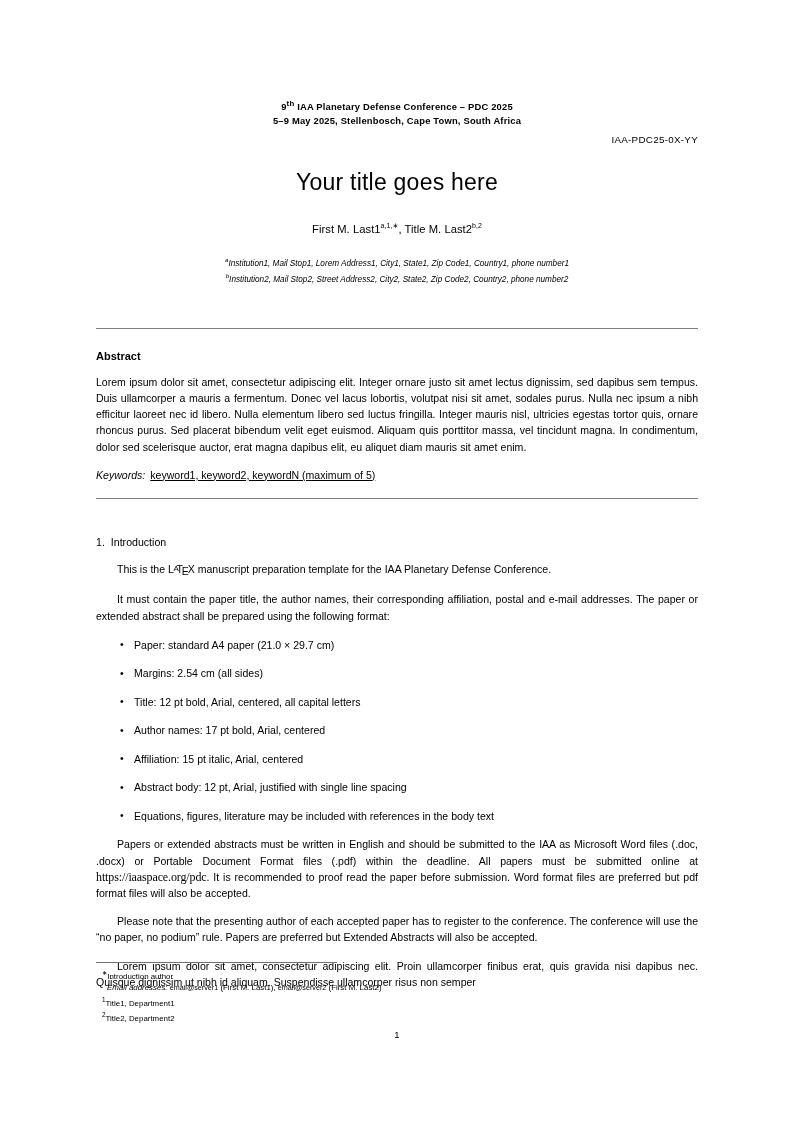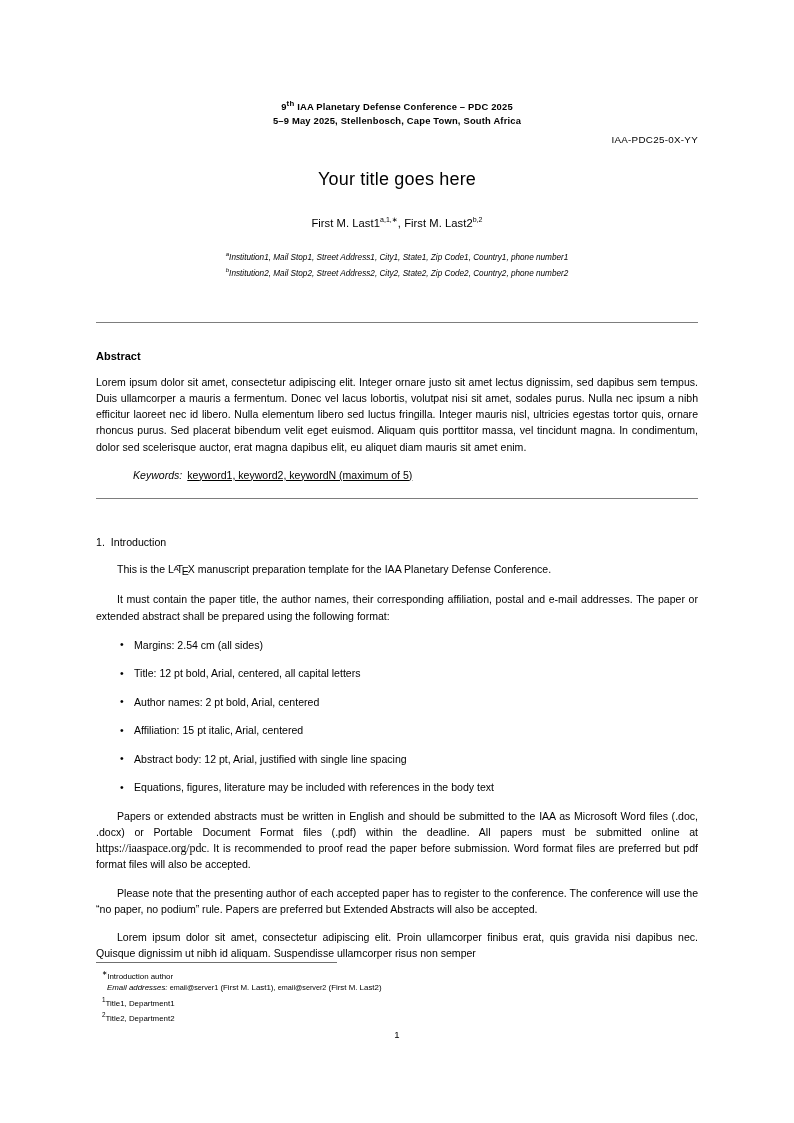--- a/index.html
+++ b/index.html
@@ -38,21 +38,21 @@
   .conf-header .line2 { display: block; }
   .paper-id {
     text-align: right;
     font-weight: normal;
     font-size: 9.8px;
     letter-spacing: 0.03em;
     margin-top: 7px;
   }
   .doc-title {
     text-align: center;
-    font-size: 18px;
+    font-size: 23px;
     font-weight: normal;
     margin-top: 24px;
     letter-spacing: 0.01em;
   }
   .authors {
     text-align: center;
     font-size: 11.2px;
     margin-top: 26px;
     letter-spacing: 0.005em;
   }
@@ -78,36 +78,35 @@
     margin: 0;
     width: 602px;
   }
   .rule-top { margin-top: 42px; }
   .rule-bottom { margin-top: 17px; }
 
   
   .abstract-head {
     font-weight: bold;
     font-size: 11px;
-    margin-top: 27px;
+    margin-top: 21px;
   }
   .abstract-body {
     font-size: 10.55px;
     line-height: 16.2px;
     text-align: justify;
     margin-top: 12px;
     word-spacing: 0.02em;
   }
   .keywords {
     font-size: 10.55px;
     margin-top: 14px;
   }
   .keywords .kw-label {
     font-style: italic;
-    margin-left: 37px;
   }
   .keywords .kw-values { margin-left: 5px; text-decoration: underline; }
 
   
   .section-head {
     font-weight: normal;
     font-size: 10.6px;
     margin-top: 37px;
   }
   .section-head .num { margin-right: 6px; }
@@ -206,46 +205,47 @@
 
     <div class="conf-header">
       <span><span>9</span><sup>th</sup><span> IAA Planetary Defense Conference – PDC 2025</span></span>
       <span class="line2">5–9 May 2025, Stellenbosch, Cape Town, South Africa</span>
     </div>
 
     <div class="paper-id">IAA-PDC25-0X-YY</div>
 
     <h1 class="doc-title">Your title goes here</h1>
 
-    <div class="authors"><span>First M. Last1</span><sup>a,1,∗</sup><span>, </span><span>First M. Last2</span><sup>b,2</sup></div>
+    <div class="authors"><span>First M. Last1</span><sup>a,1,∗</sup><span>, </span><span>Title M. Last2</span><sup>b,2</sup></div>
 
     <div class="affiliations">
-      <span class="aff-line"><sup>a</sup><span>Institution1, Mail Stop1, Street Address1, City1, State1, Zip Code1, Country1, phone number1</span></span>
+      <span class="aff-line"><sup>a</sup><span>Institution1, Mail Stop1, Lorem Address1, City1, State1, Zip Code1, Country1, phone number1</span></span>
       <span class="aff-line"><sup>b</sup><span>Institution2, Mail Stop2, Street Address2, City2, State2, Zip Code2, Country2, phone number2</span></span>
     </div>
 
     <hr class="rule rule-top">
 
     <div class="abstract-head">Abstract</div>
     <p class="abstract-body">Lorem ipsum dolor sit amet, consectetur adipiscing elit. Integer ornare justo sit amet lectus dignissim, sed dapibus sem tempus. Duis ullamcorper a mauris a fermentum. Donec vel lacus lobortis, volutpat nisi sit amet, sodales purus. Nulla nec ipsum a nibh efficitur laoreet nec id libero. Nulla elementum libero sed luctus fringilla. Integer mauris nisl, ultricies egestas tortor quis, ornare rhoncus purus. Sed placerat bibendum velit eget euismod. Aliquam quis porttitor massa, vel tincidunt magna. In condimentum, dolor sed scelerisque auctor, erat magna dapibus elit, eu aliquet diam mauris sit amet enim.</p>
 
     <div class="keywords"><span class="kw-label">Keywords:</span><span class="kw-values">keyword1, keyword2, keywordN (maximum of 5)</span></div>
 
     <hr class="rule rule-bottom">
 
     <div class="section-head"><span class="num">1.</span><span>Introduction</span></div>
 
     <p class="para p-first"><span>This is the </span><span class="latex"><span>L</span><span class="a">A</span><span>T</span><span class="e">E</span><span>X</span></span><span> manuscript preparation template for the IAA Planetary Defense Conference.</span></p>
 
     <p class="para tight">It must contain the paper title, the author names, their corresponding affiliation, postal and e-mail addresses. The paper or extended abstract shall be prepared using the following format:</p>
 
     <ul class="spec-list">
+      <li>Paper: standard A4 paper (21.0 × 29.7 cm)</li>
       <li>Margins: 2.54 cm (all sides)</li>
       <li>Title: 12 pt bold, Arial, centered, all capital letters</li>
-      <li>Author names: 2 pt bold, Arial, centered</li>
+      <li>Author names: 17 pt bold, Arial, centered</li>
       <li>Affiliation: 15 pt italic, Arial, centered</li>
       <li>Abstract body: 12 pt, Arial, justified with single line spacing</li>
       <li>Equations, figures, literature may be included with references in the body text</li>
     </ul>
 
     <p class="para gap"><span>Papers or extended abstracts must be written in English and should be submitted to the IAA as Microsoft Word files (.doc, .docx) or Portable Document Format files (.pdf) within the deadline. All papers must be submitted online at </span><span class="mono">https://iaaspace.org/pdc</span><span>. It is recommended to proof read the paper before submission. Word format files are preferred but pdf format files will also be accepted.</span></p>
 
     <p class="para tight">Please note that the presenting author of each accepted paper has to register to the conference. The conference will use the “no paper, no podium” rule. Papers are preferred but Extended Abstracts will also be accepted.</p>
 
     <p class="para tight">Lorem ipsum dolor sit amet, consectetur adipiscing elit. Proin ullamcorper finibus erat, quis gravida nisi dapibus nec. Quisque dignissim ut nibh id aliquam. Suspendisse ullamcorper risus non semper</p>

